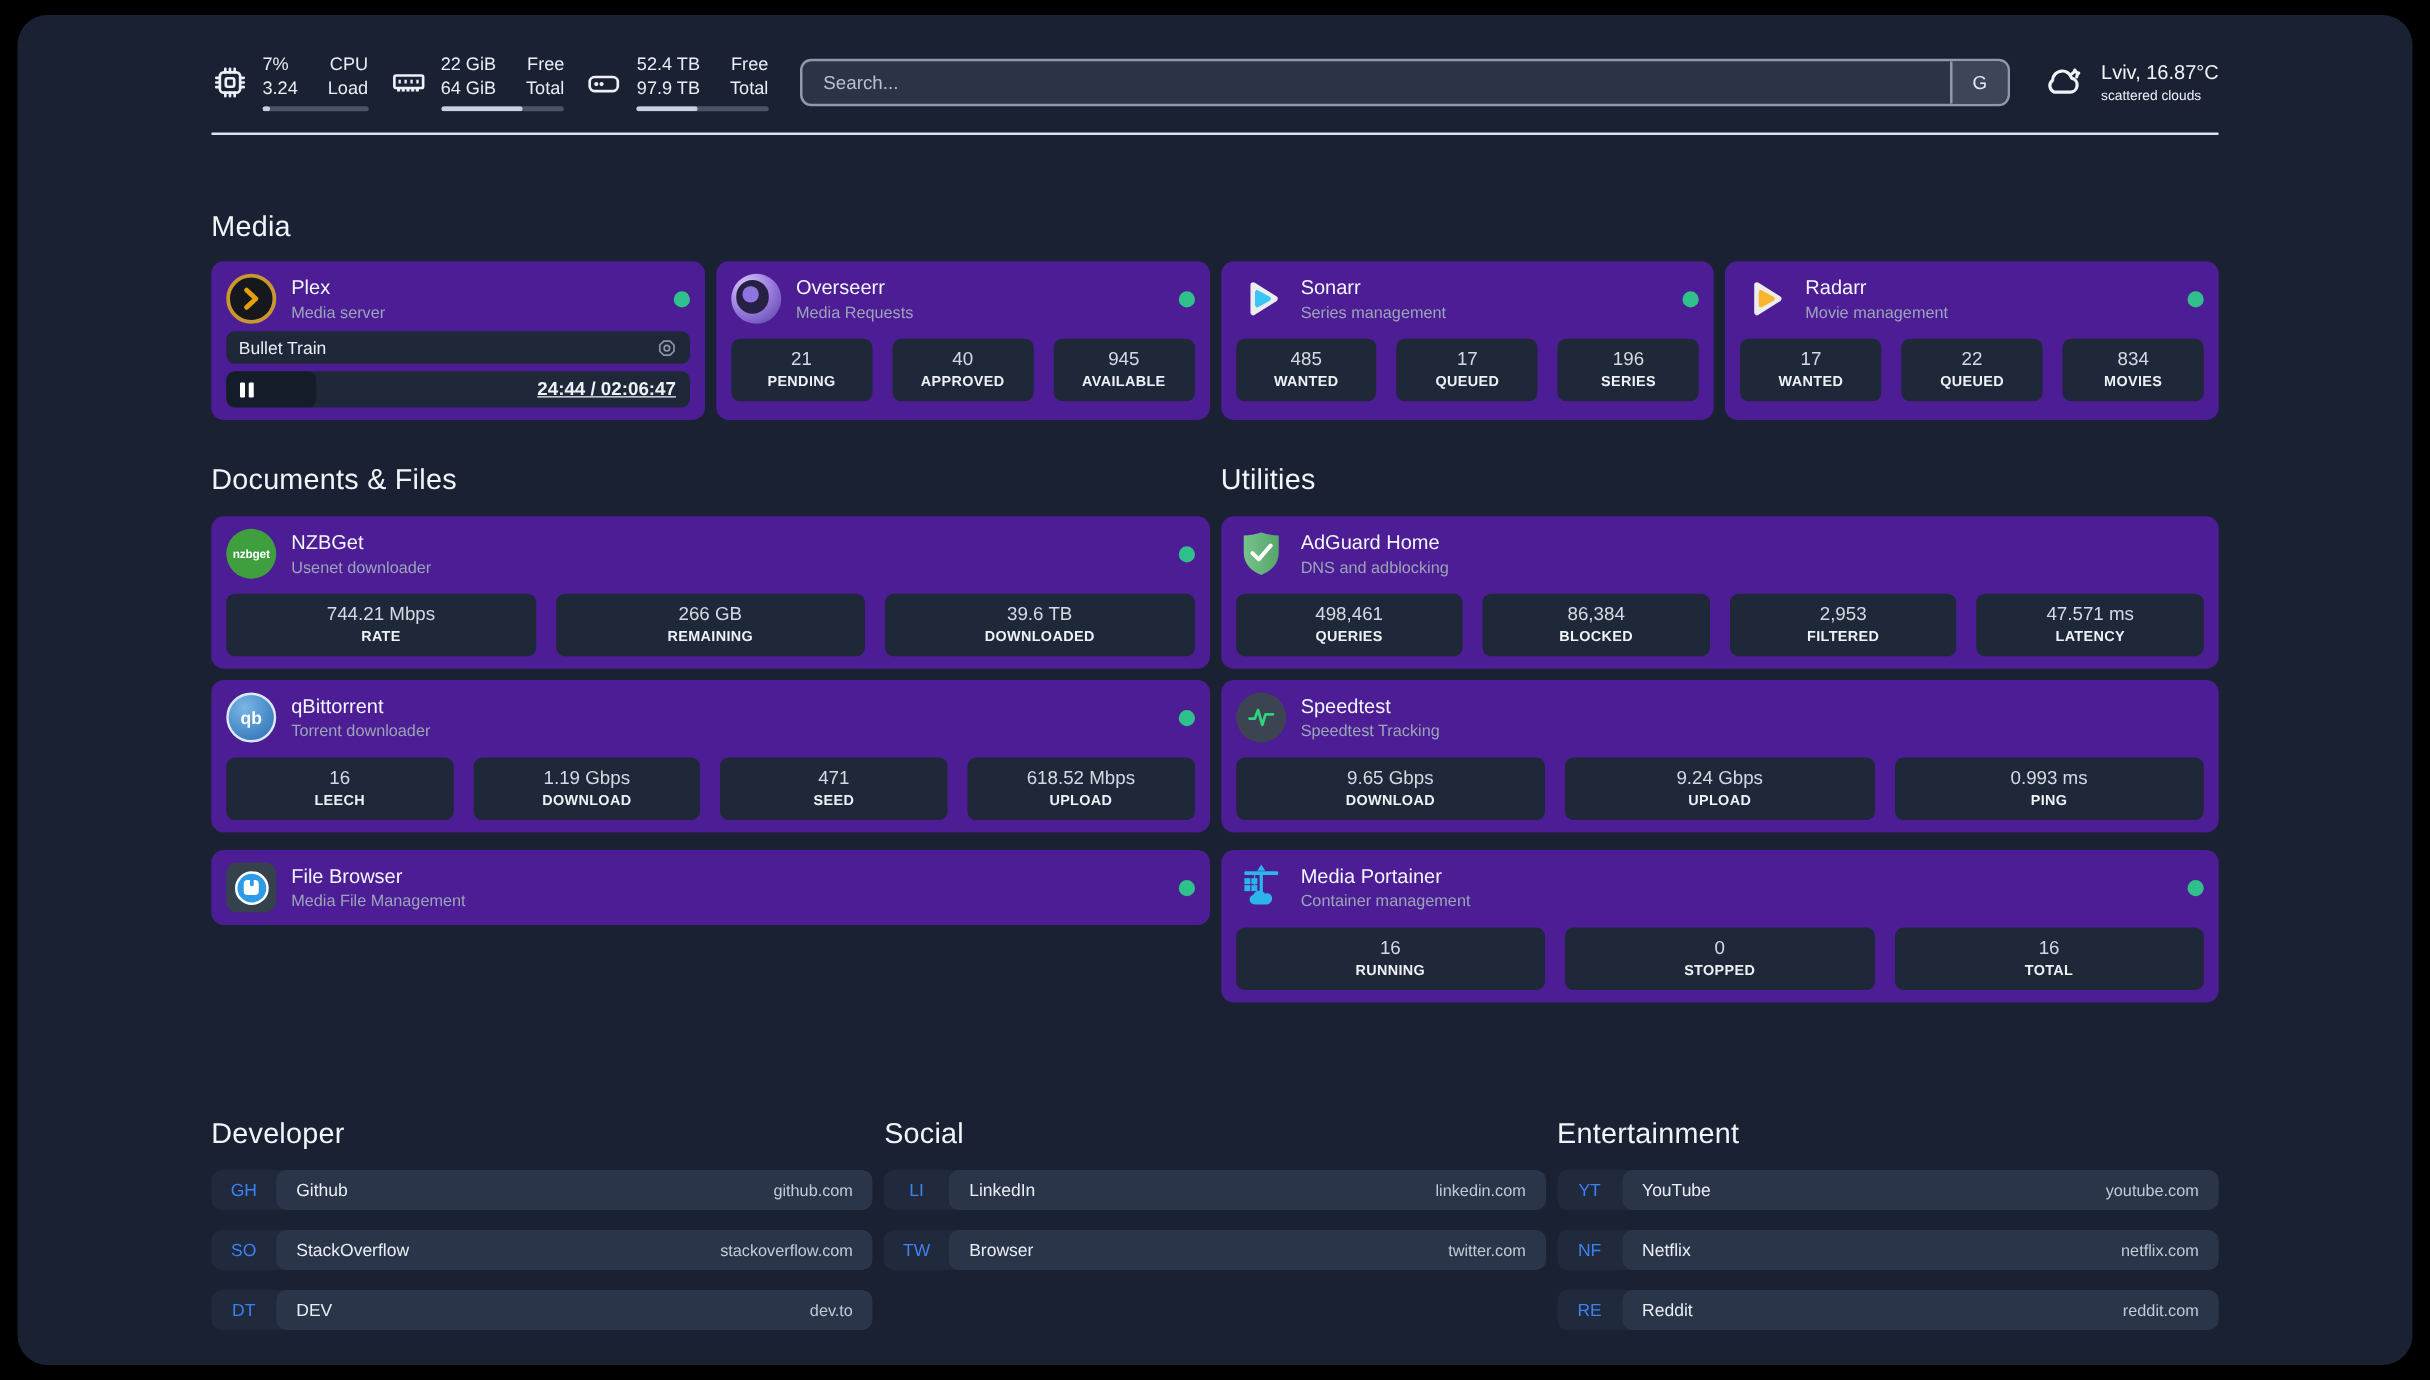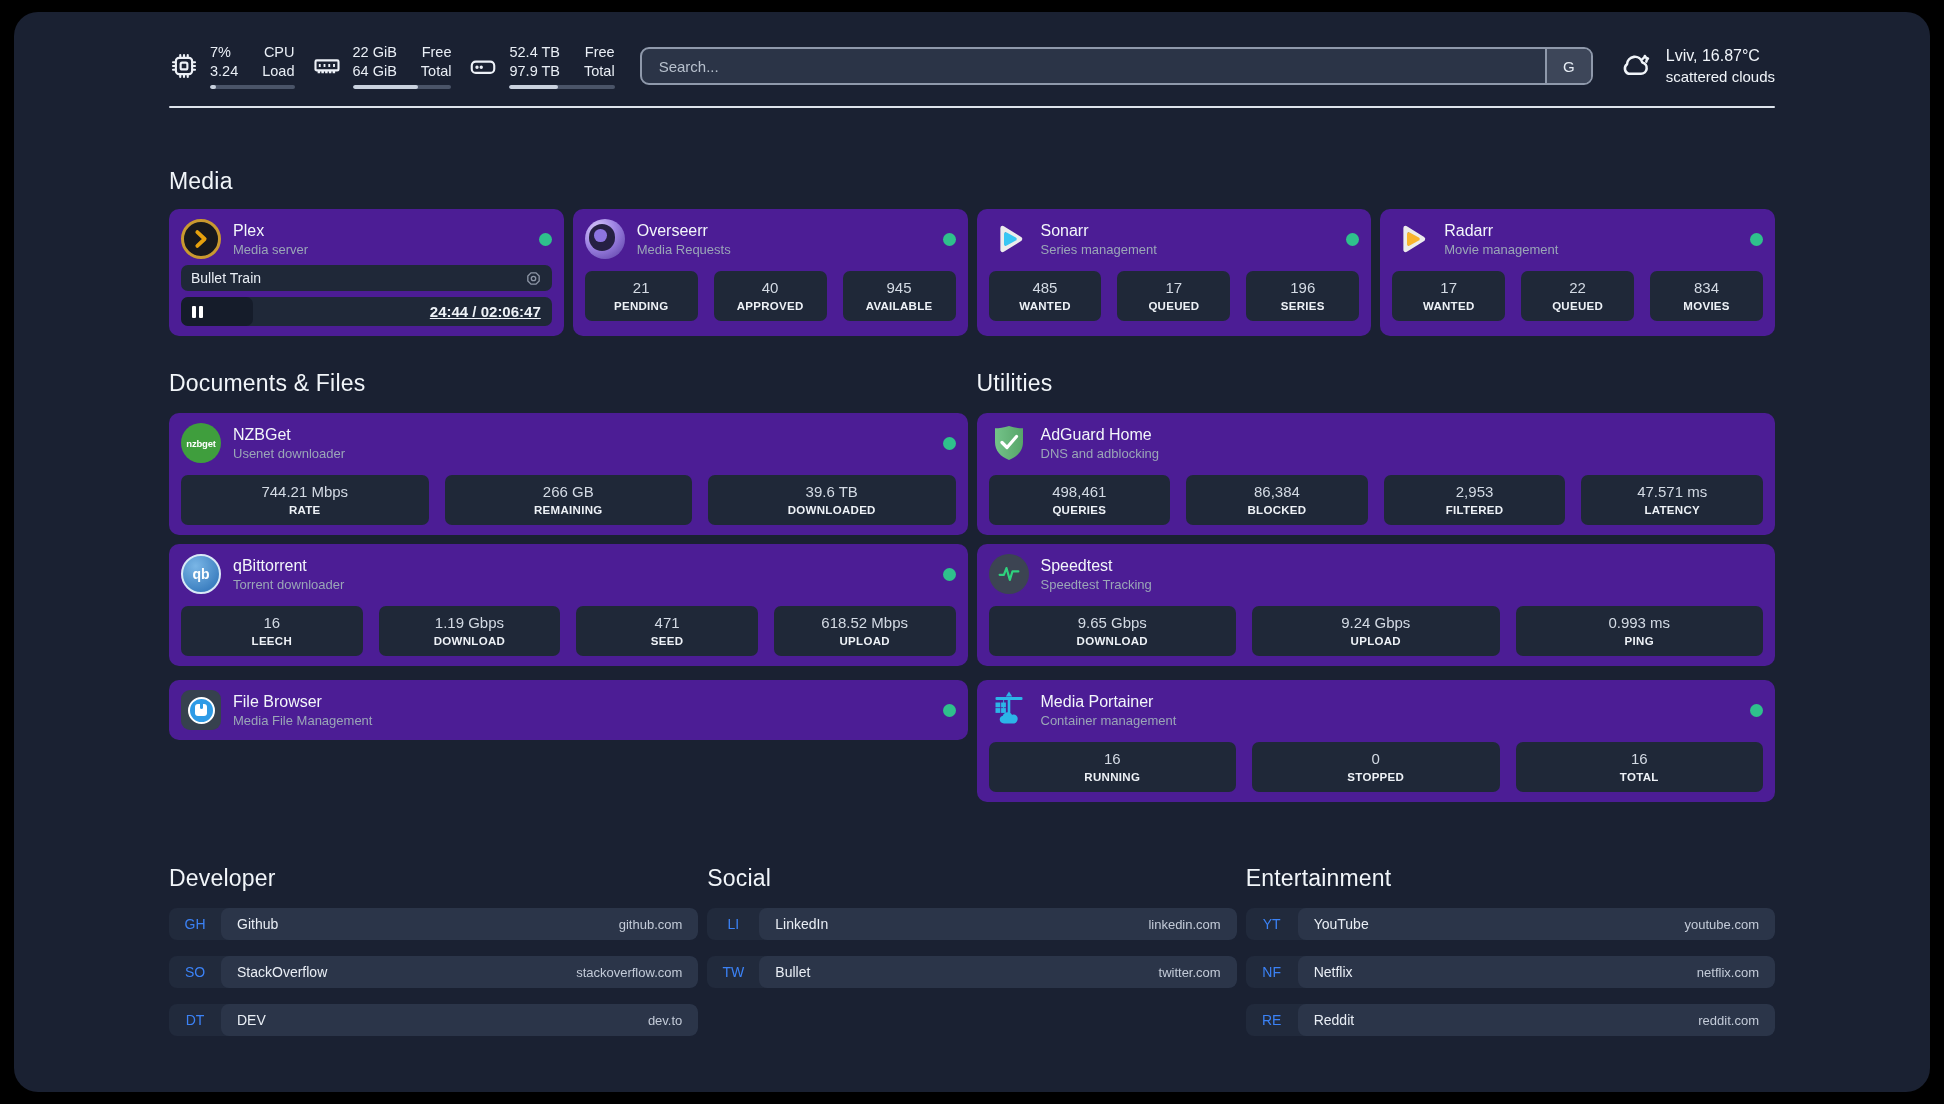--- a/index.html
+++ b/index.html
@@ -21,30 +21,30 @@
   .sysbar .fill{position:absolute;left:0;top:0;bottom:0;background:#c9d1de;border-radius:2px;}
 
   .search-wrap{flex:1;margin:0 25px;display:flex;align-items:stretch;height:38px;background:#2b3447;border:2px solid #8f99ab;border-radius:9px;overflow:hidden;box-sizing:border-box;}
   .search-input{flex:1;background:transparent;border:none;outline:none;color:#e6ecf4;font-size:15px;padding:0 17px;font-family:inherit;}
   .search-input::placeholder{color:#b7c0cd;opacity:1;}
   .g-btn{width:46px;background:#3d4659;color:#e6ecf4;font-size:15px;border:none;border-left:2px solid #8f99ab;font-family:inherit;font-weight:500;cursor:pointer;}
 
   .weather{display:flex;align-items:center;gap:12px;color:#f0f4f9;flex:none;}
   .weather svg{width:36px;height:36px;}
   .weather .temp{font-size:16px;line-height:1.35;}
-  .weather .cond{font-size:15px;line-height:1.3;}
+  .weather .cond{font-size:11px;line-height:1.3;}
 
   .divider{margin-top:16px;height:2px;background:#dde3ec;border-radius:1px;}
 
   
   .section-title{font-size:23px;font-weight:500;color:#f1f5f9;margin:0;letter-spacing:.2px;}
   .media-title{margin-top:60px;}
   .grid4{margin-top:14px;display:grid;grid-template-columns:repeat(4,1fr);gap:9px;}
   .grid2{margin-top:34px;display:grid;grid-template-columns:1fr 1fr;gap:9px;align-items:start;}
-  .grid3{margin-top:54px;display:grid;grid-template-columns:repeat(3,1fr);gap:9px;align-items:start;}
+  .grid3{margin-top:82px;display:grid;grid-template-columns:repeat(3,1fr);gap:9px;align-items:start;}
   .col .section-title{margin-bottom:16px;}
   .col .card{margin-bottom:9px;}
   .col .card.mt-lg{margin-top:14px;}
 
   
   .card{background:#4c1d95;border-radius:10px;padding:10px 12px;box-sizing:border-box;cursor:pointer;}
   .card-head{display:flex;align-items:center;gap:12px;}
   .app-icon{width:40px;height:40px;flex:none;position:relative;}
   .app-meta{display:flex;flex-direction:column;}
   .app-title{font-size:16px;color:#f2f6fa;font-weight:500;line-height:1.2;}
@@ -542,21 +542,21 @@
         <div class="link-row">
           <span class="link-tag">LI</span>
           <span class="link-bar">
             <span class="link-name">LinkedIn</span>
             <span class="link-url">linkedin.com</span>
           </span>
         </div>
         <div class="link-row">
           <span class="link-tag">TW</span>
           <span class="link-bar">
-            <span class="link-name">Bullet</span>
+            <span class="link-name">Browser</span>
             <span class="link-url">twitter.com</span>
           </span>
         </div>
       </div>
 
       <div class="col">
         <h2 class="section-title links-title">Entertainment</h2>
         <div class="link-row">
           <span class="link-tag">YT</span>
           <span class="link-bar">

